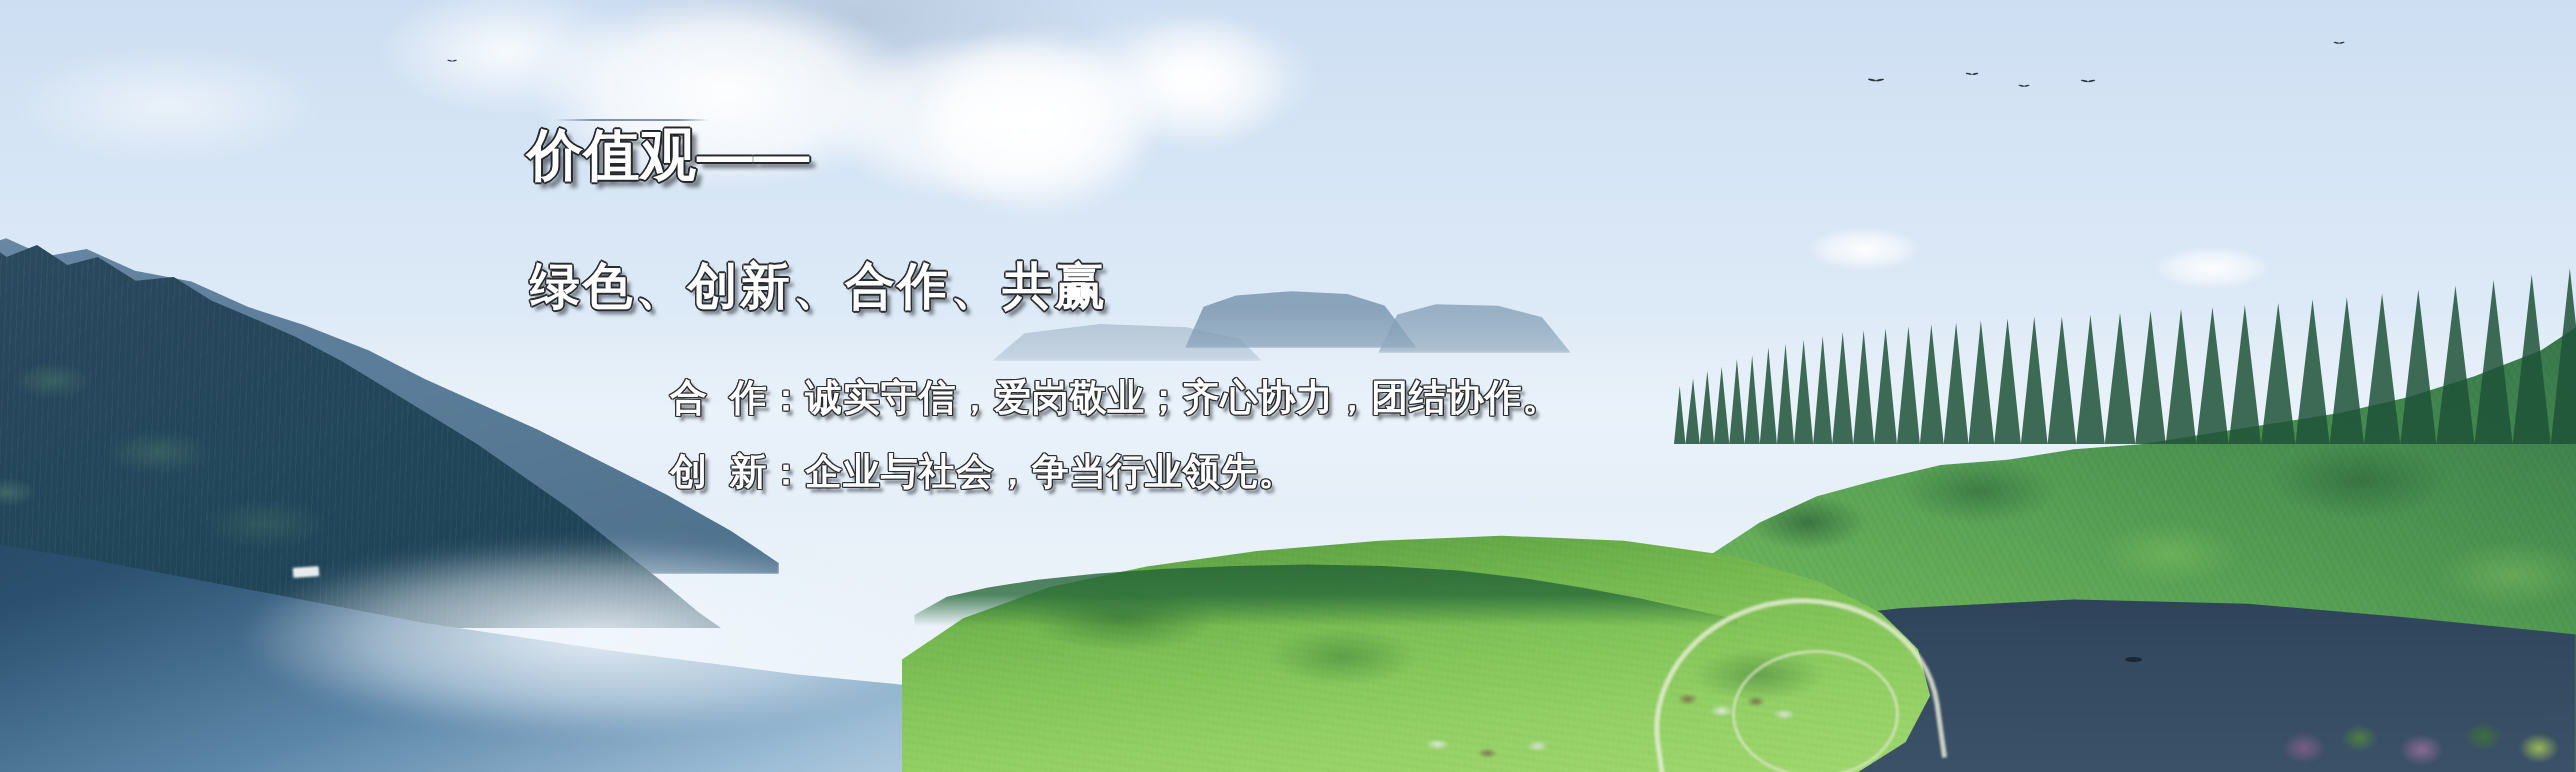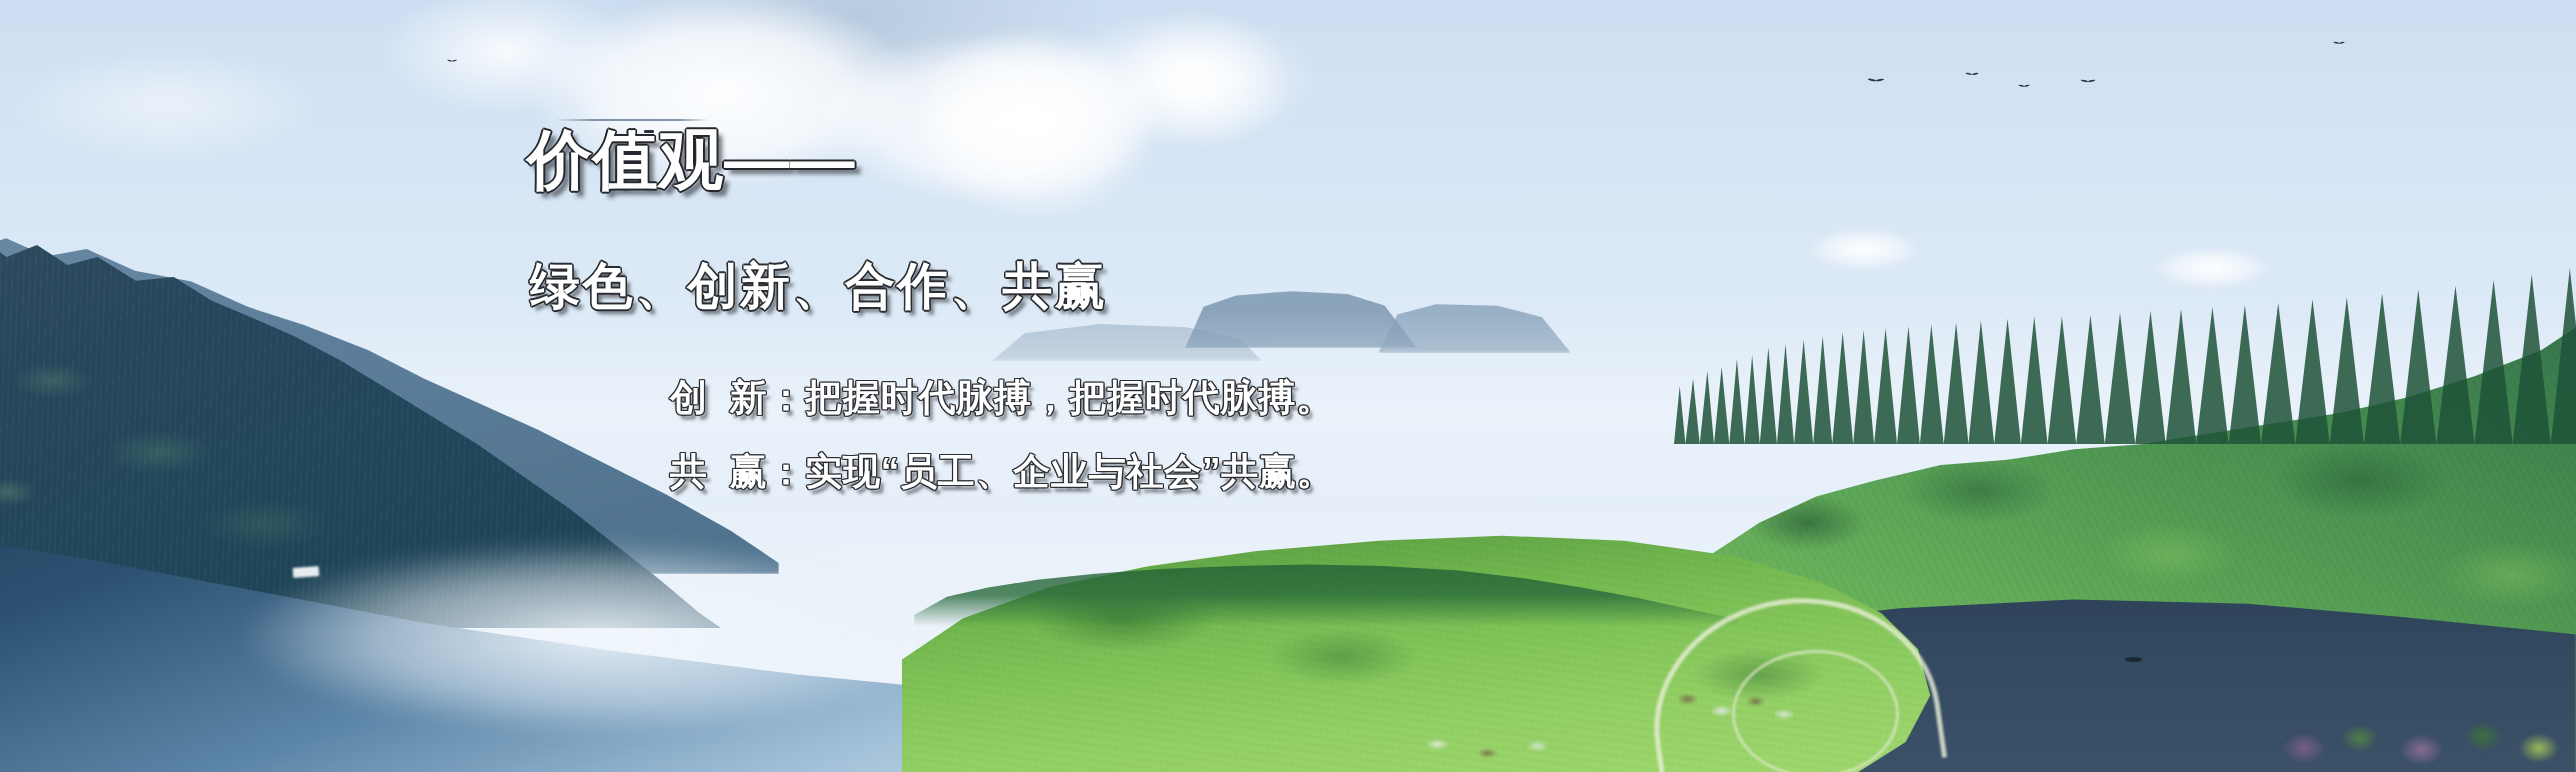--- a/index.html
+++ b/index.html
@@ -332,21 +332,21 @@
       -1.9px  0   0 #25282c,
        1.9px  0   0 #25282c,
        0   -1.9px 0 #25282c,
        0    1.9px 0 #25282c,
        5.8px 6.4px 4.5px rgba(40,44,50,.62);
   }
 
   #main-title {
     position: absolute;
     left: 527px; top: 126px;
-    font-size: 65px;
+    font-size: 56px;
     line-height: 1.05;
     letter-spacing: .01em;
   }
 
   #subtitle {
     position: absolute;
     left: 530px; top: 260px;
     font-size: 50px;
     line-height: 1.05;
     letter-spacing: .05em;
@@ -435,19 +435,19 @@
   <div class="village2"></div>
   <div class="autumn-trees"></div>
 
   <div class="content">
 
     <div id="main-title" class="ol-text">价值观——</div>
 
     <div id="subtitle" class="ol-text">绿色、创新、合作、共赢</div>
 
     <div id="values-list">
-      <div class="ol-text value-line">创  新：把握时代脉搏，把握时代脉搏。</div>
-      <div class="ol-text value-line">共  赢：实现“员工、企业与社会”共赢。</div>
+      <div class="ol-text value-line">合  作：诚实守信，爱岗敬业；齐心协力，团结协作。</div>
+      <div class="ol-text value-line">创  新：企业与社会，争当行业领先。</div>
     </div>
 
   </div>
 </div>
 
 
 </body></html>

